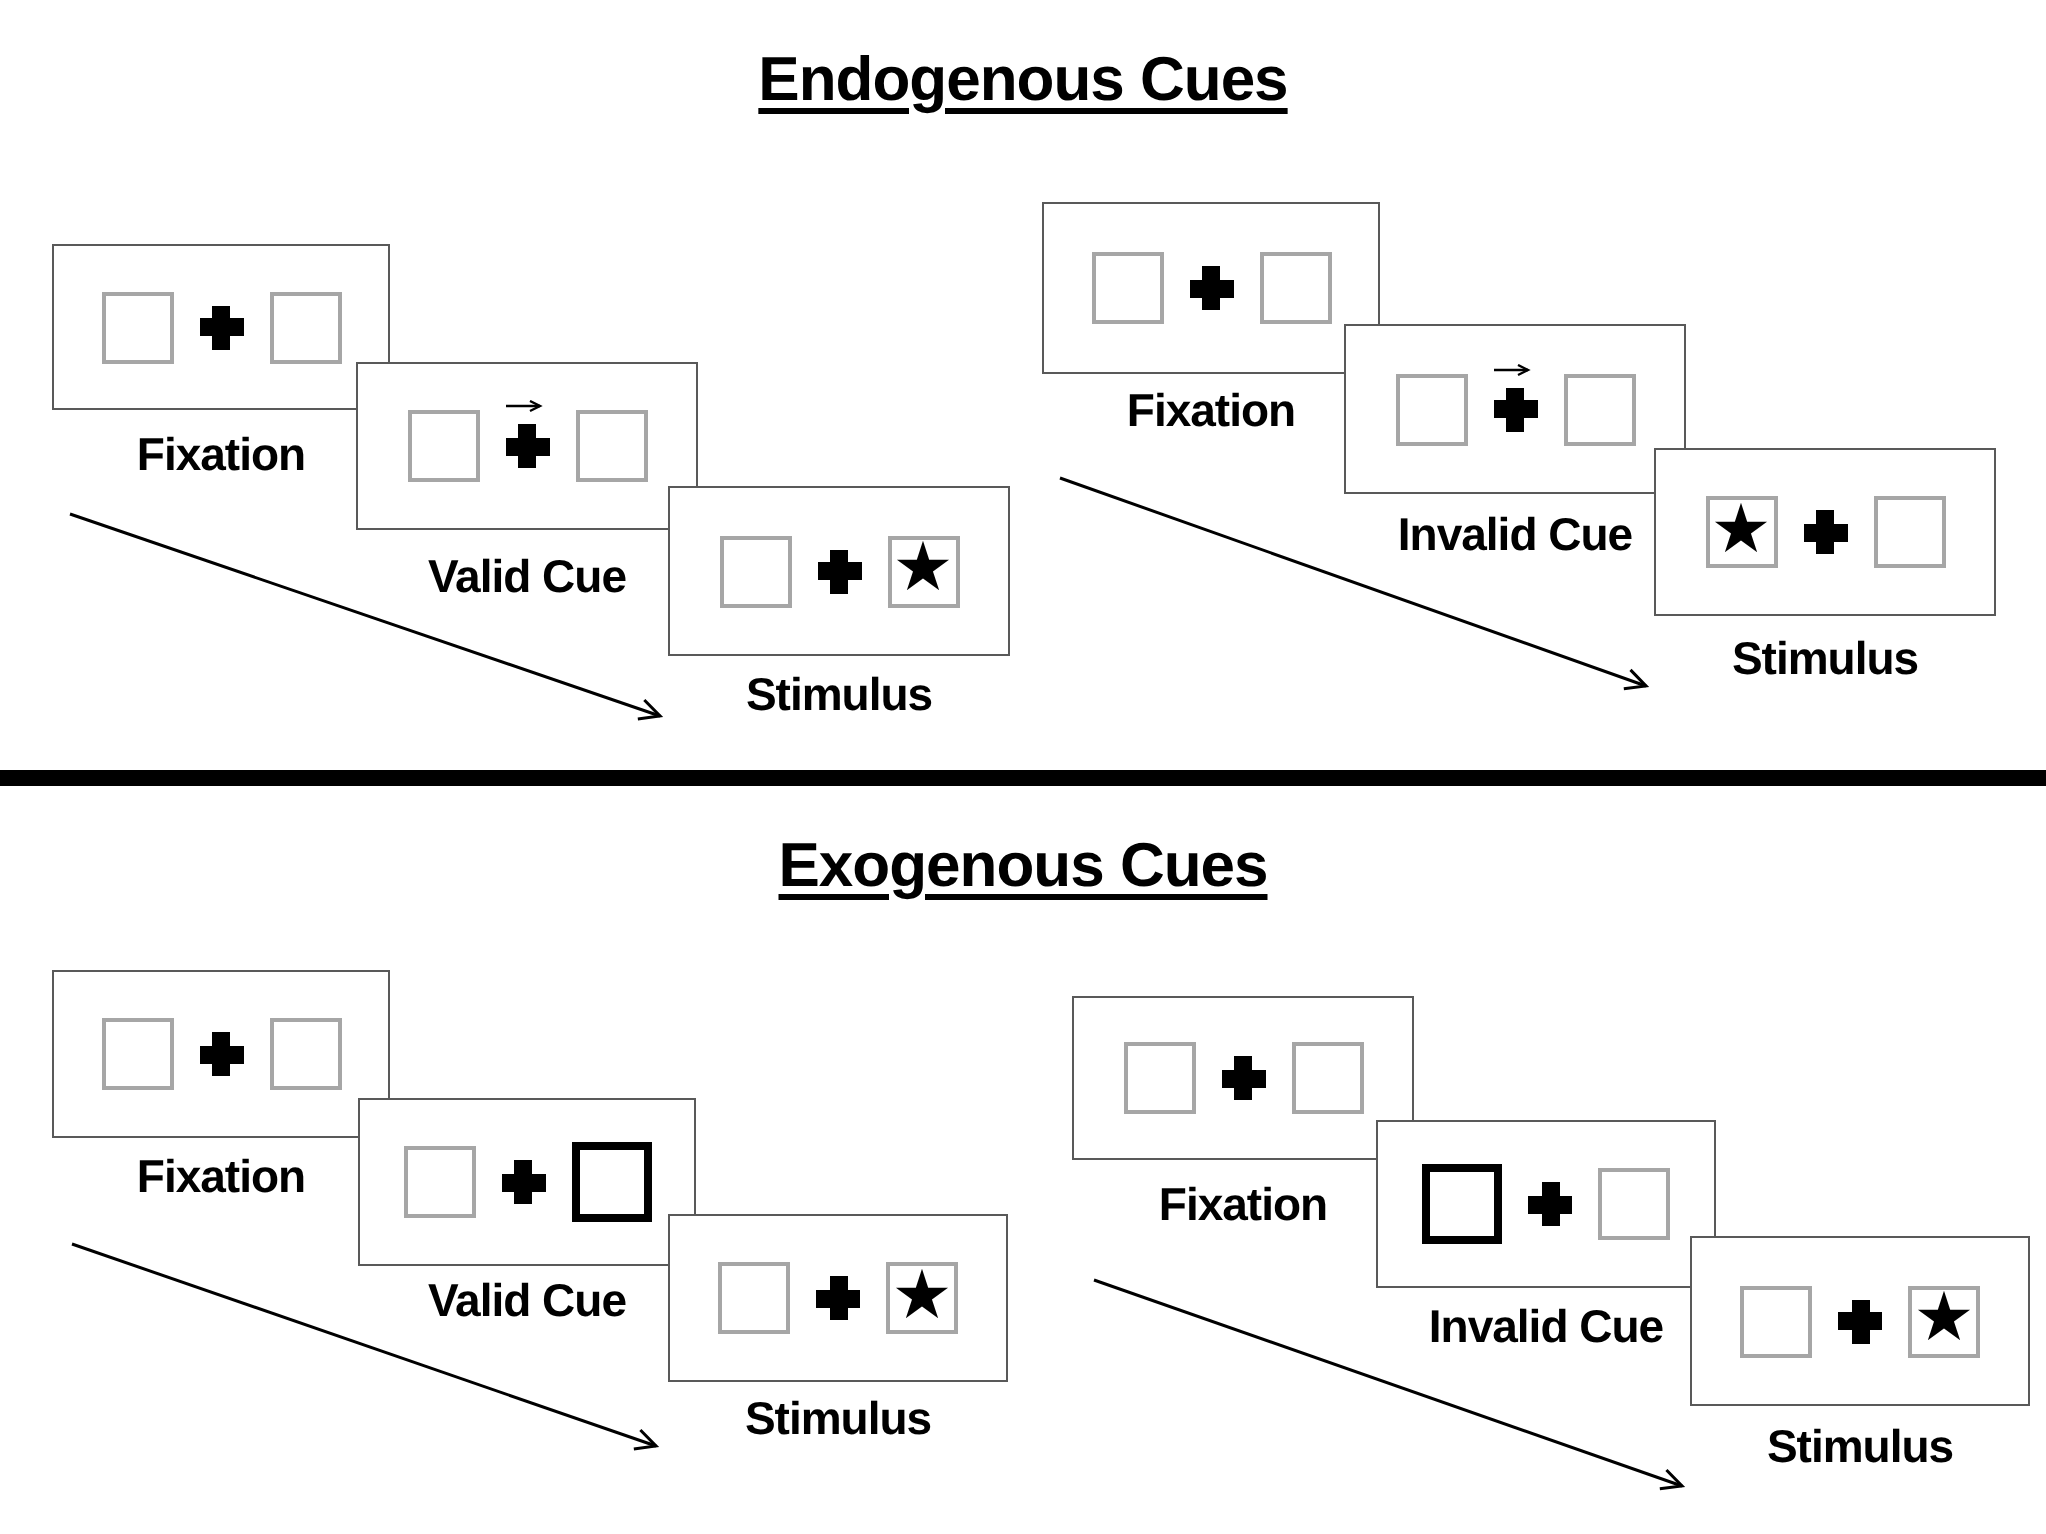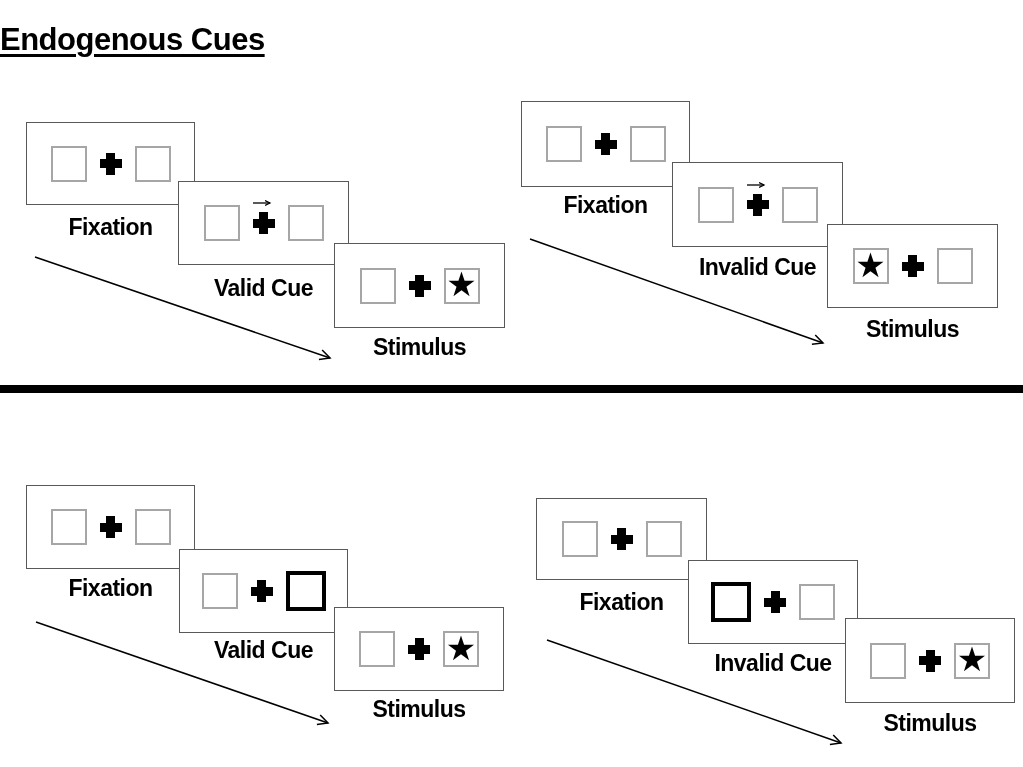--- a/index.html
+++ b/index.html
@@ -1,21 +1,21 @@
 <!DOCTYPE html>
 <html><head>
 <meta charset="utf-8">
 <style>
   html,body{margin:0;padding:0;background:#fff;}
   .canvas{
     position:relative;width:1023px;height:767px;background:#fff;overflow:hidden;
     font-family:"Liberation Sans",sans-serif;color:#000;
   }
   .title{
-    position:absolute;left:0;width:100%;text-align:left;margin:0;
+    position:absolute;left:0;width:100%;text-align:center;margin:0;
     font-weight:700;font-size:31px;letter-spacing:-0.5px;
     text-decoration:underline;text-decoration-thickness:3px;text-underline-offset:4px;
   }
   .divider{position:absolute;left:0;top:385px;width:100%;height:8px;background:#000;}
   .panel{
     position:absolute;background:#fff;border:1px solid #595959;box-sizing:border-box;
     display:flex;align-items:center;justify-content:center;gap:13px;
   }
   .sq{
     width:36px;height:36px;border:2px solid #a6a6a6;box-sizing:border-box;background:#fff;
@@ -48,20 +48,21 @@
         <path d="M1,1 L11,6 L1,11" fill="none" stroke="#000" stroke-width="1.5"></path>
       </marker>
       <marker id="ahs" markerWidth="7" markerHeight="7" refX="5.5" refY="3" orient="auto" markerUnits="userSpaceOnUse">
         <path d="M0.5,0.5 L5.5,3 L0.5,5.5" fill="none" stroke="#000" stroke-width="1.2"></path>
       </marker>
     </defs>
   </svg>
 
   <div class="title" style="top:22px">Endogenous Cues</div>
   <div class="divider"></div>
+  <div class="title" style="top:415px">Exogenous Cues</div>
 
   
   <svg class="flow" style="left:30px;top:251px" width="310" height="114">
     <line x1="5" y1="6" x2="300" y2="107" stroke="#000" stroke-width="1.5" marker-end="url(#ah)"></line>
   </svg>
 
   <div class="panel" style="left:26px;top:122px;width:169px;height:83px">
     <span class="sq"></span>
     <span class="cross-wrap">
         <span class="cross"></span>

